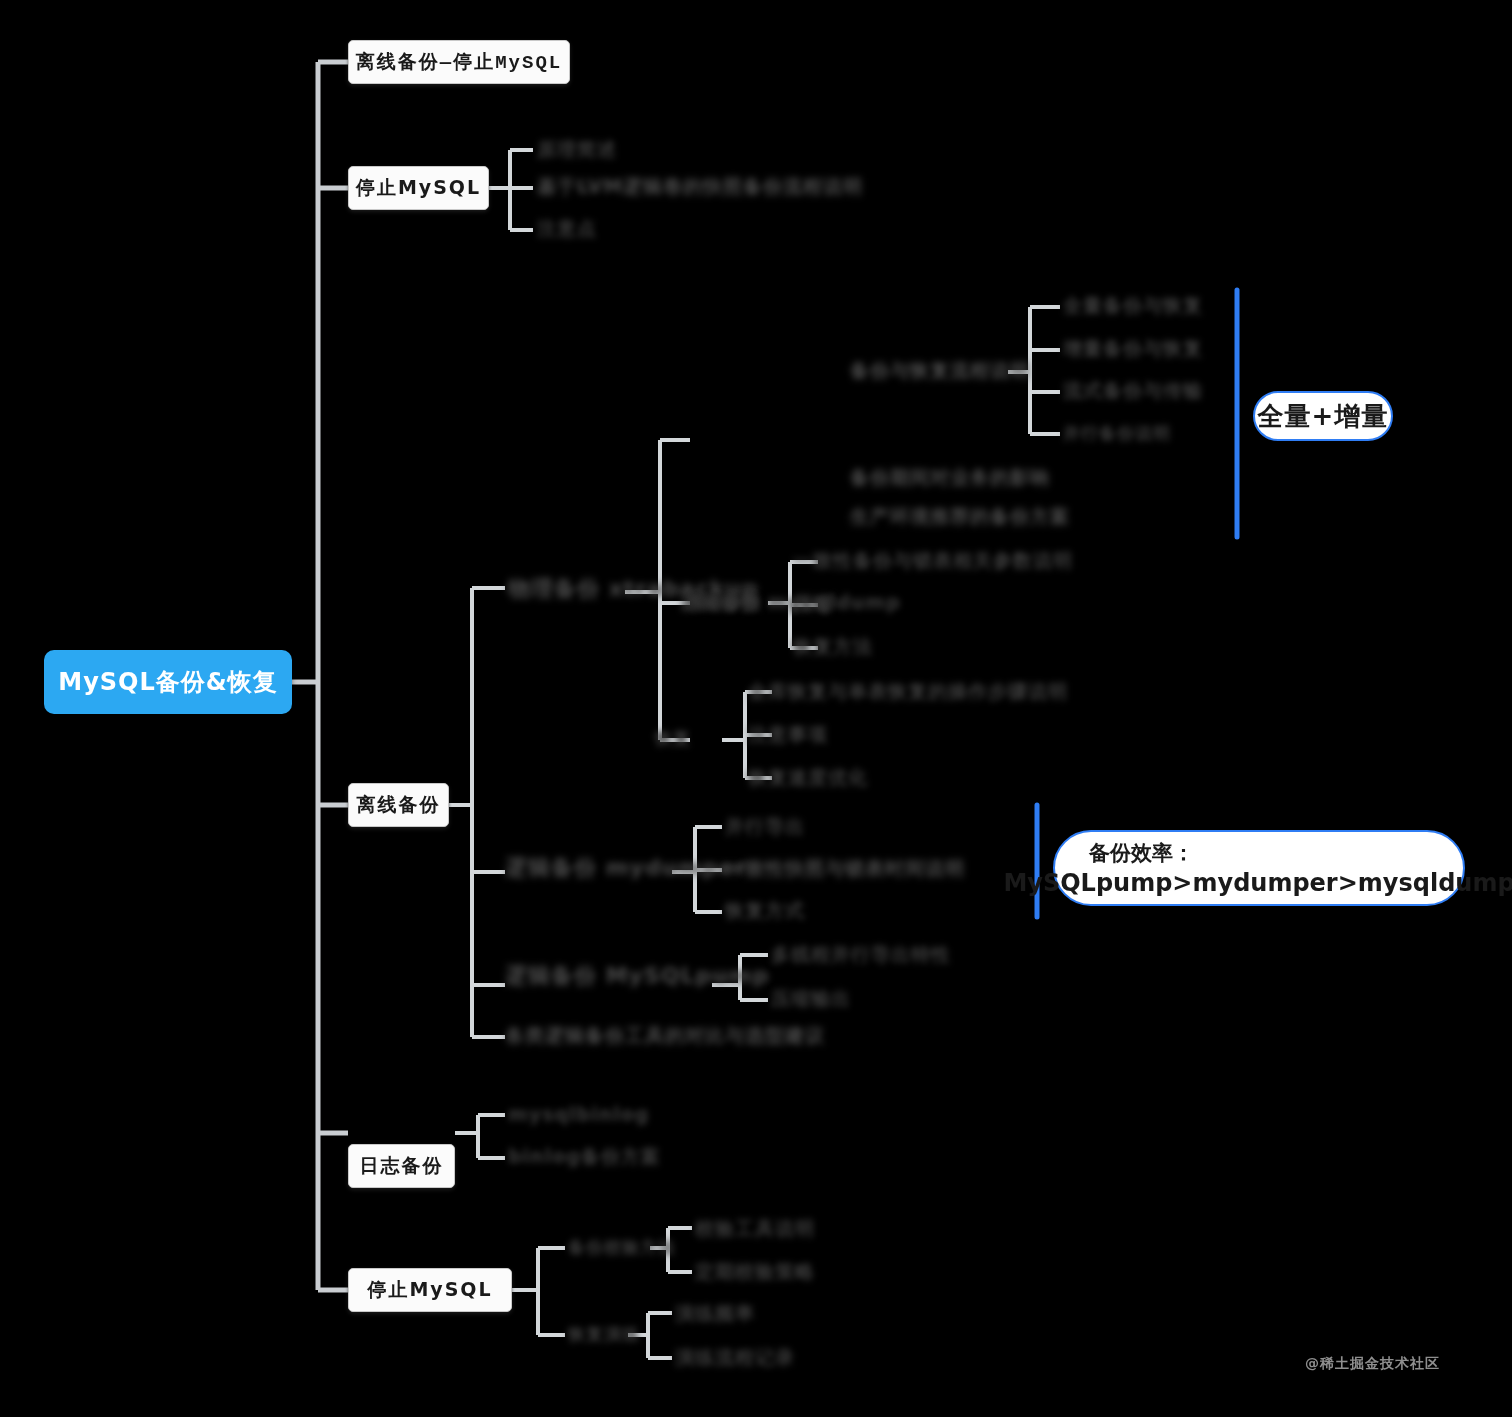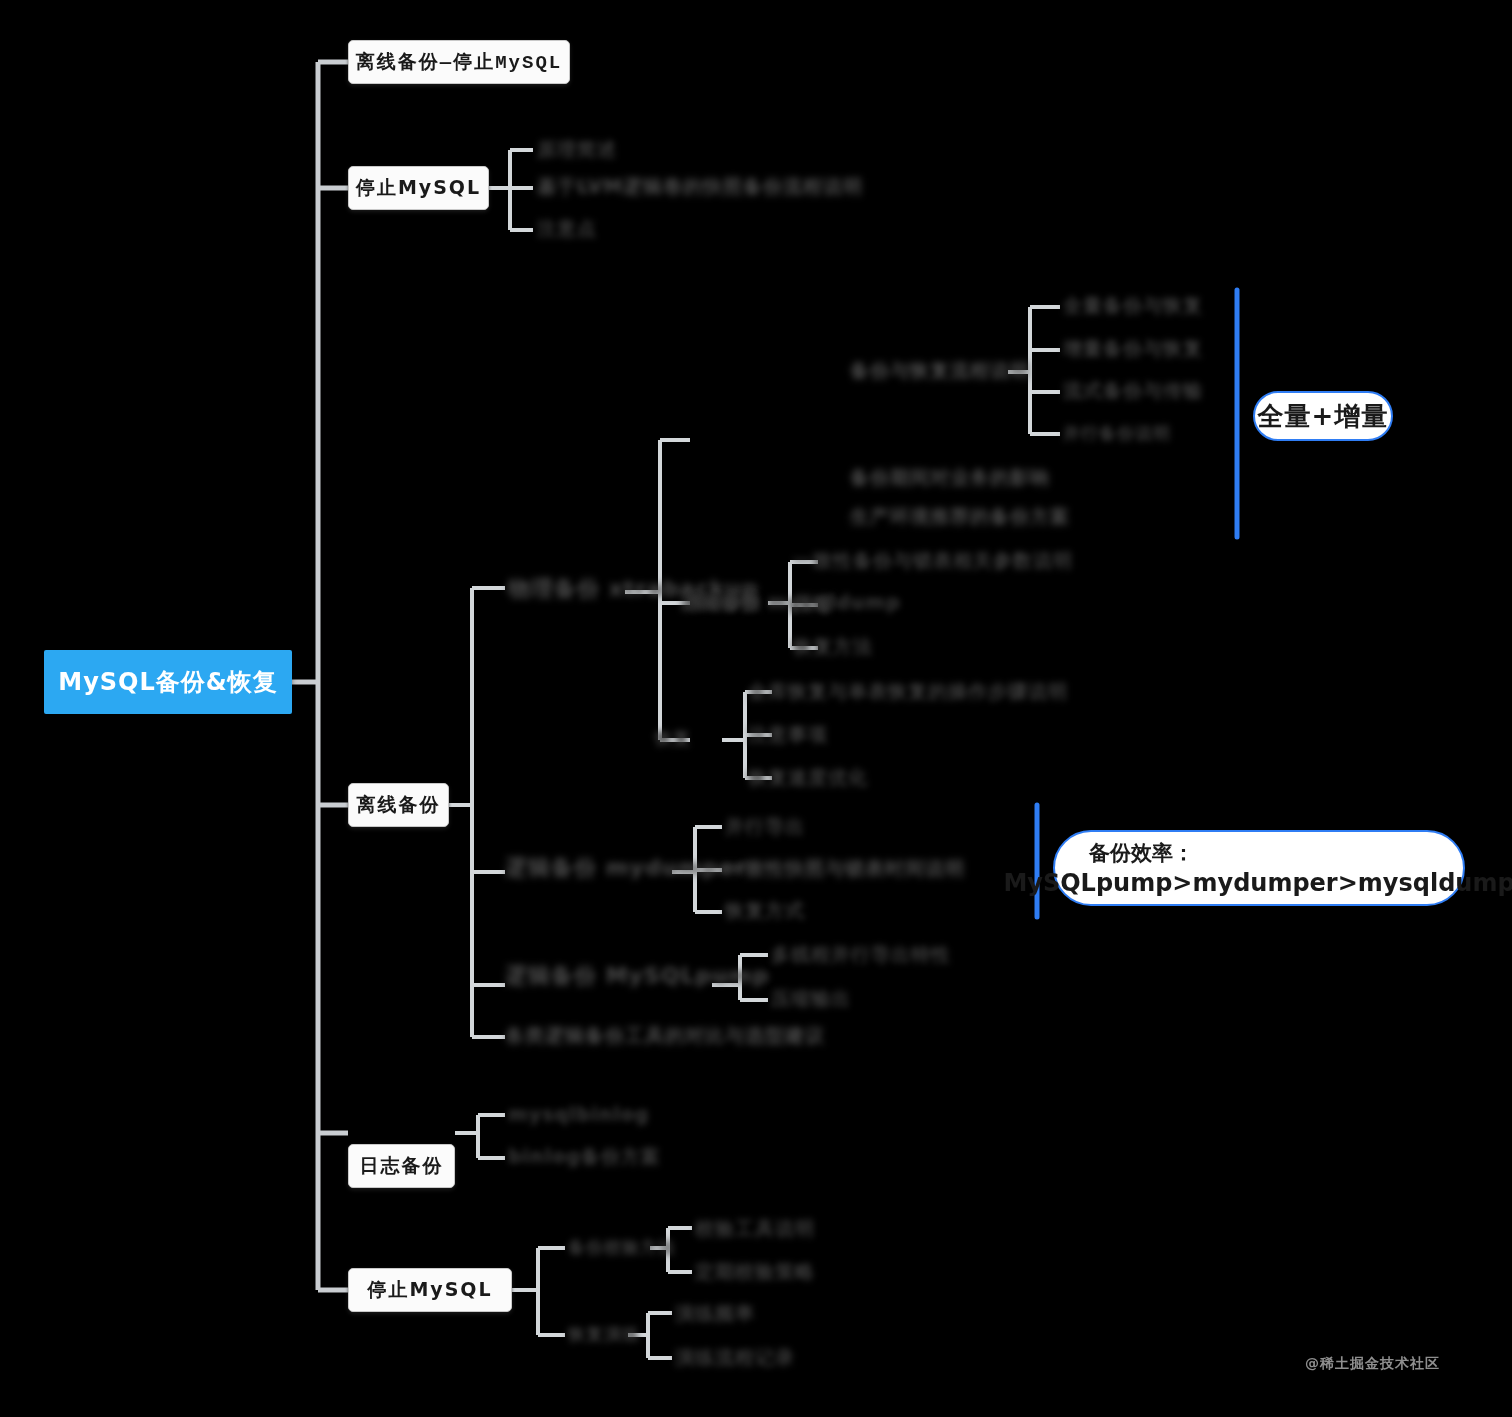--- a/index.html
+++ b/index.html
@@ -27,21 +27,21 @@
     pointer-events: none;
   }
 
   
   .root-node {
     position: absolute;
     left: 44px;
     top: 650px;
     width: 248px;
     height: 64px;
-    border-radius: 2px;
+    border-radius: 10px;
     background: #2ca8f2;
     box-shadow: 0 2px 5px rgba(0,0,0,0.45);
     display: flex;
     align-items: center;
     justify-content: center;
   }
   .root-node span {
     color: #ffffff;
     font-size: 24px;
     font-weight: bold;

